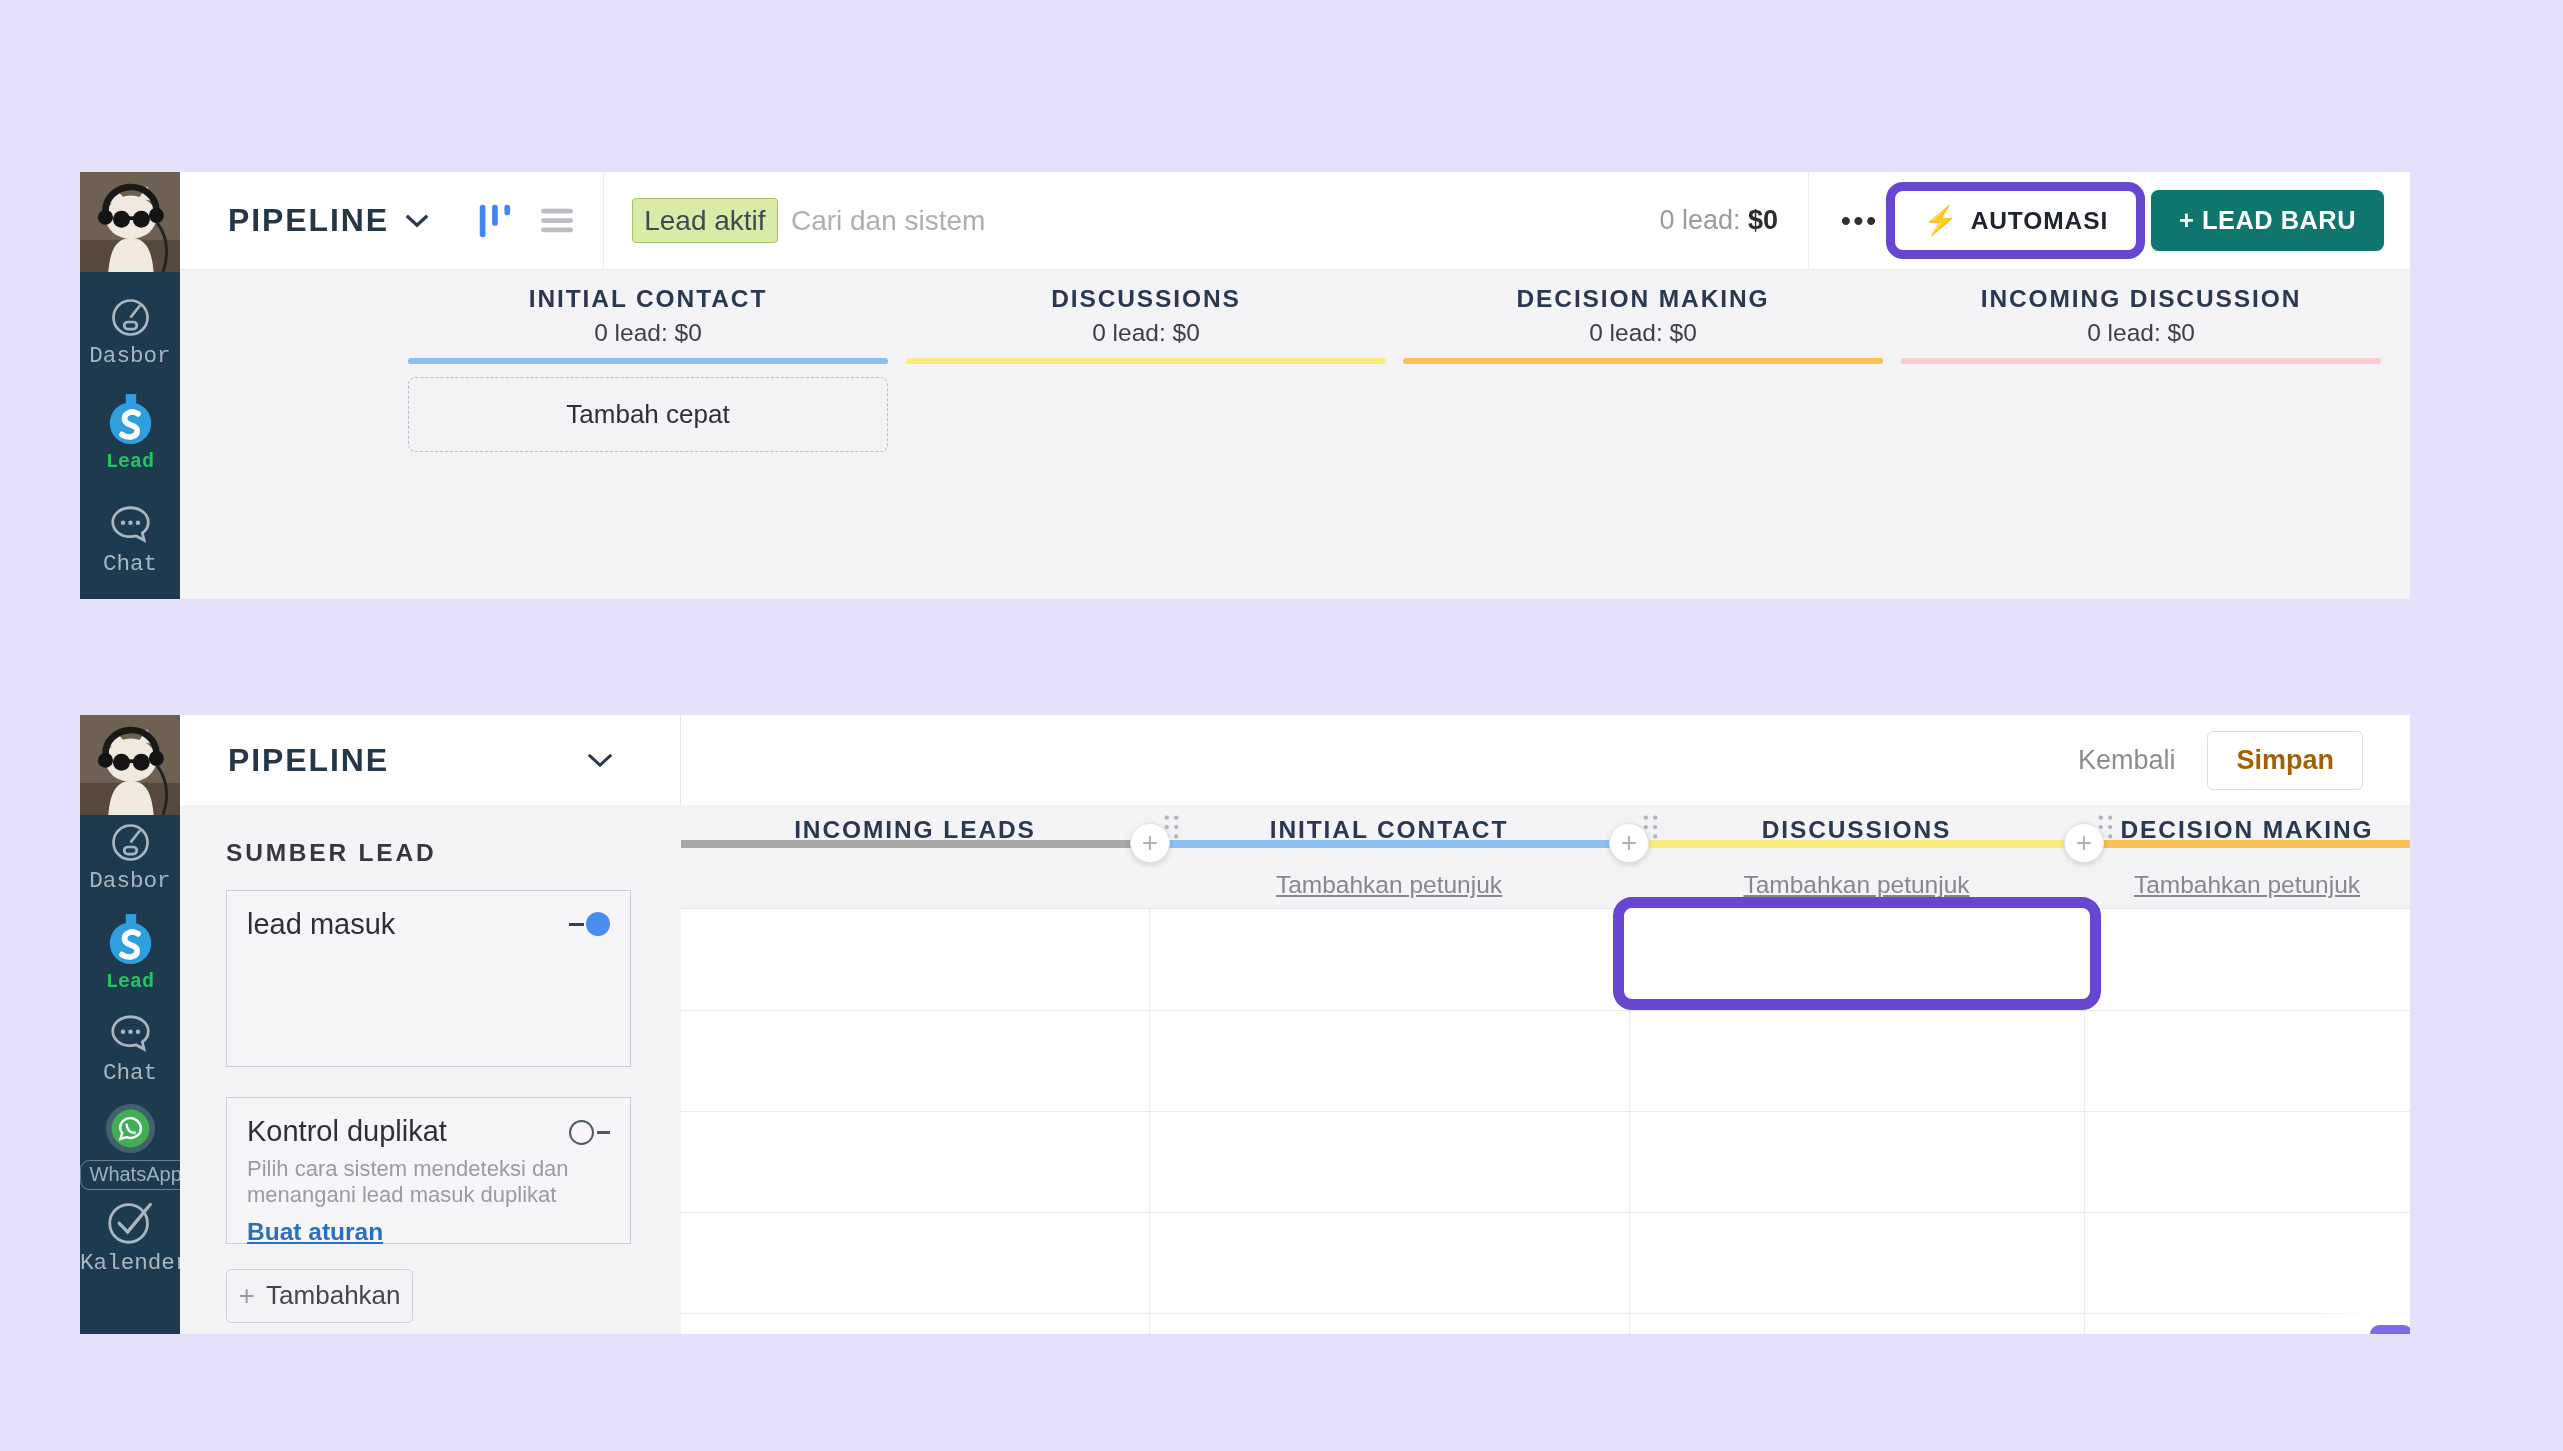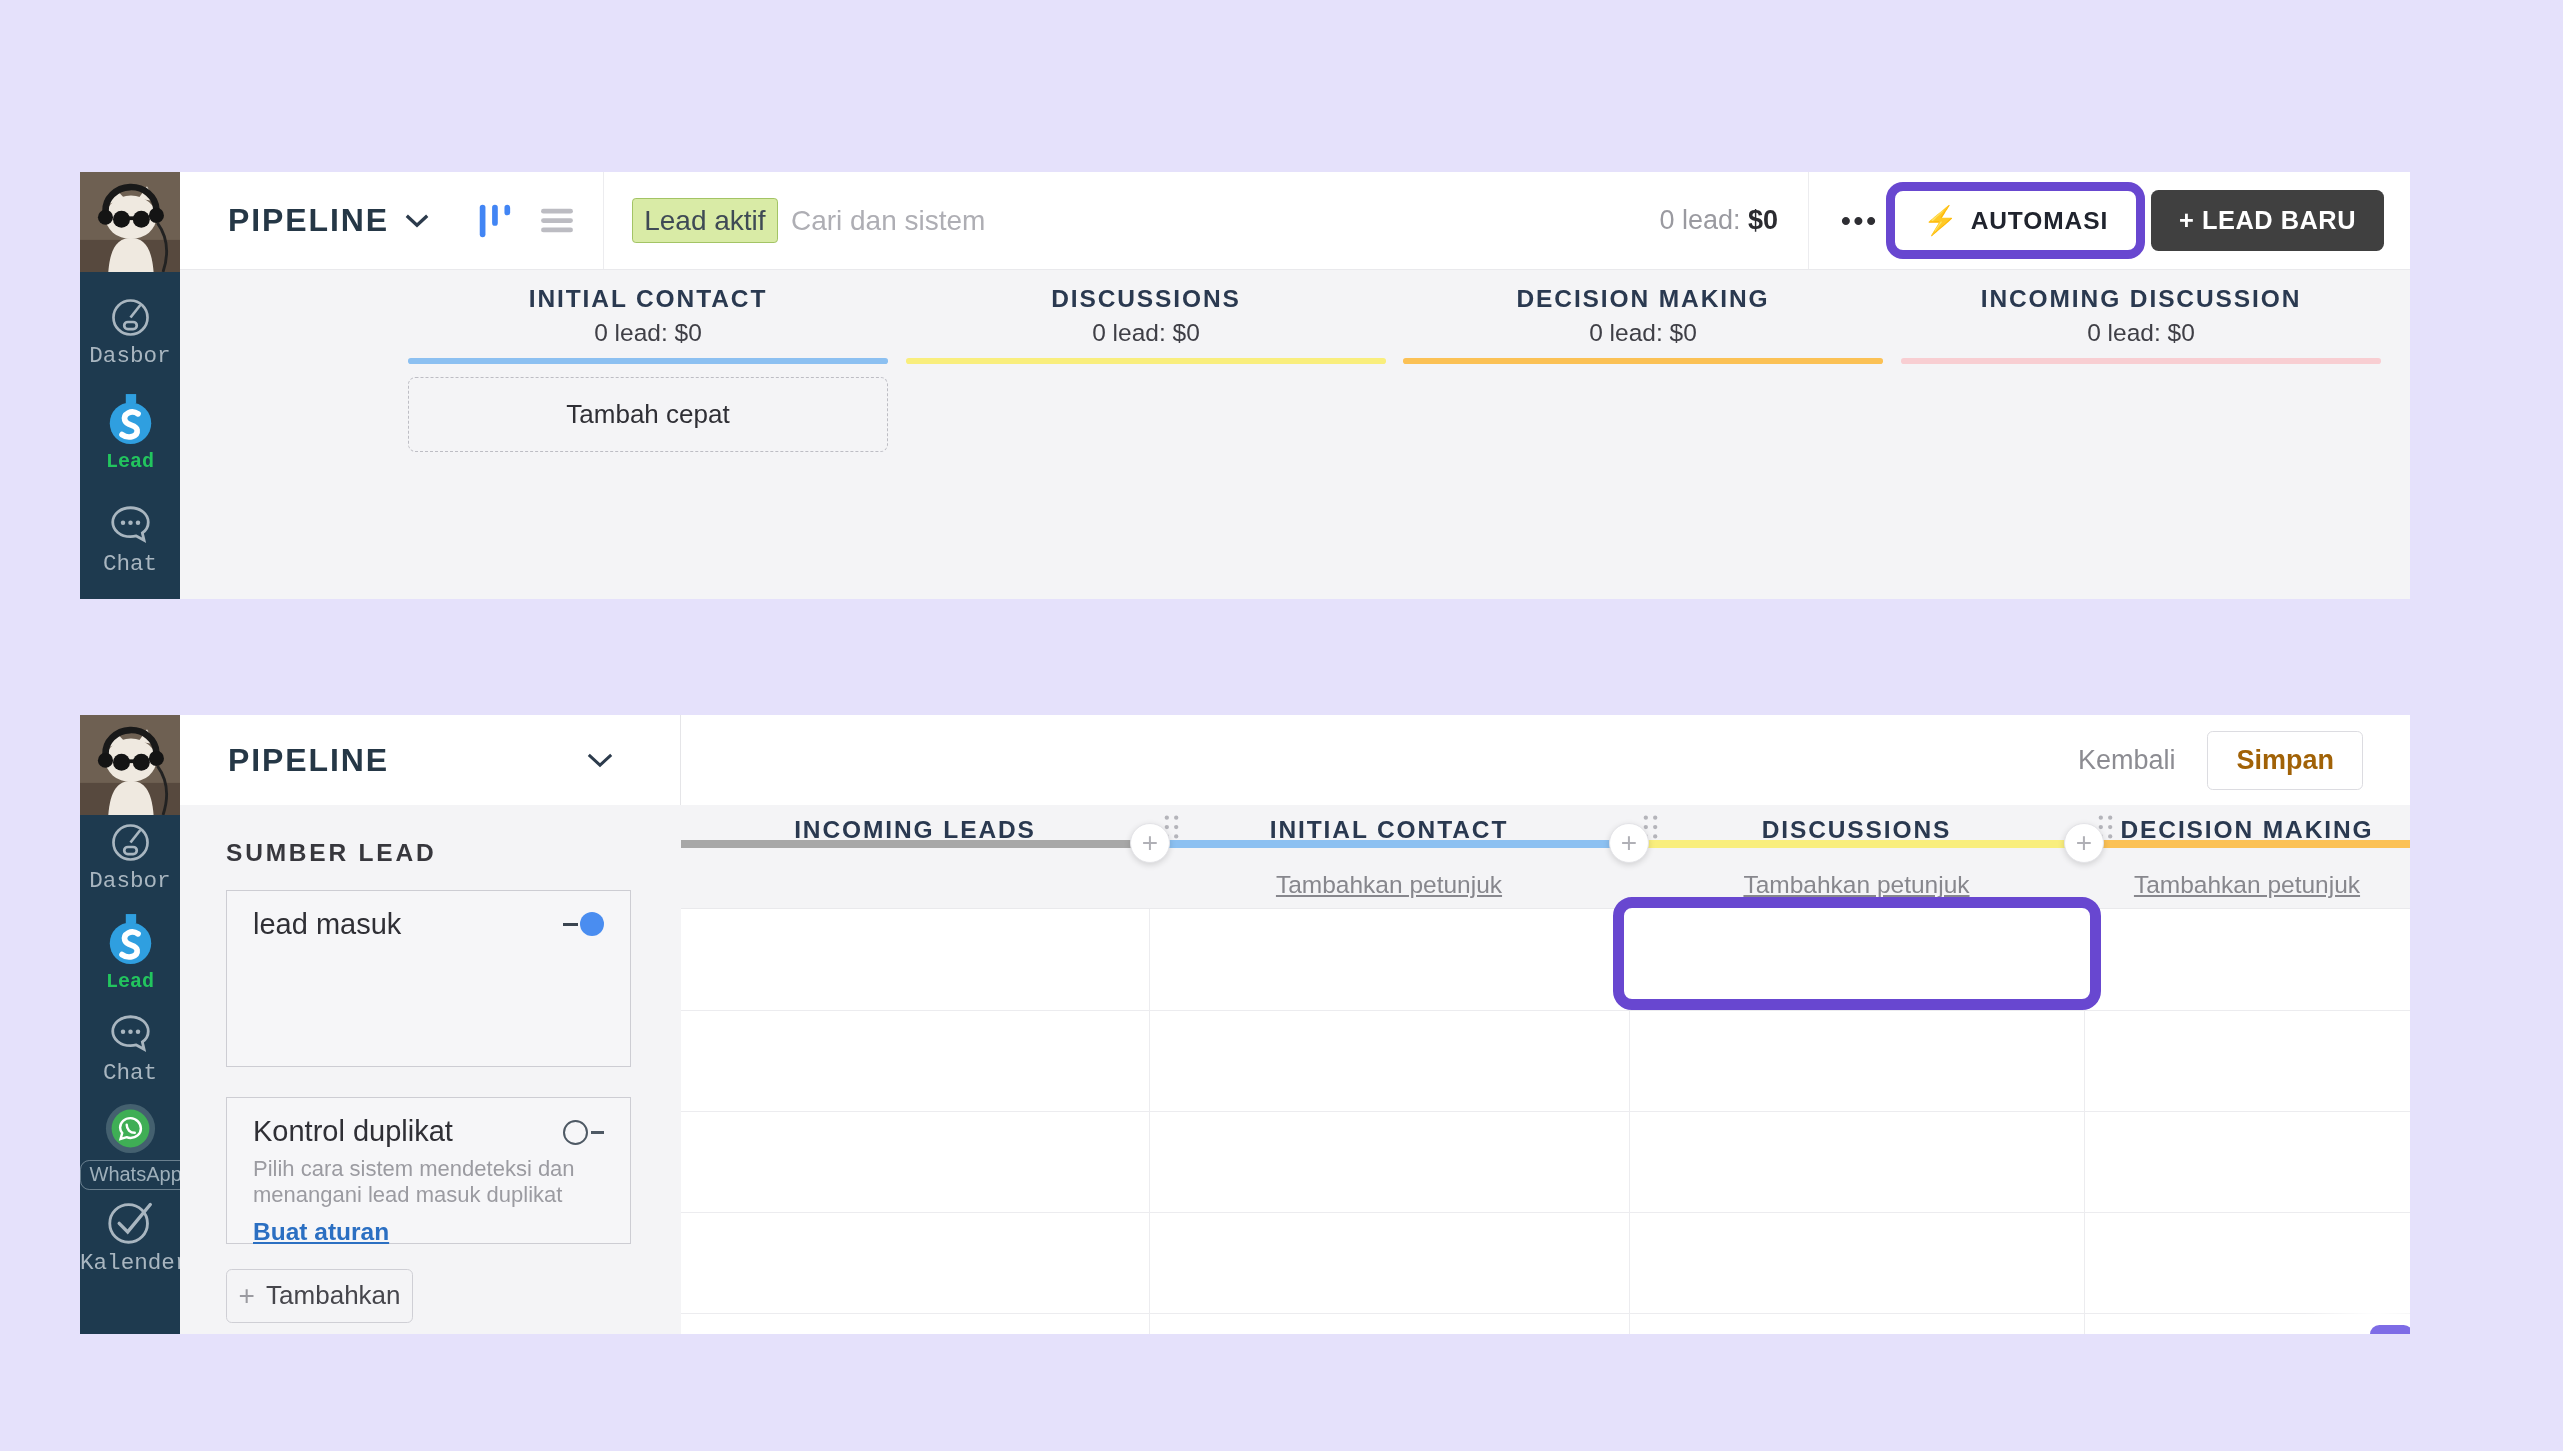--- a/index.html
+++ b/index.html
@@ -54,21 +54,21 @@
              padding:0 66px 0 48px;border-right:0.9px solid #e5e5e8;box-sizing:border-box;flex:0 0 auto;}
   .hdr2-right{margin-left:auto;display:flex;align-items:center;gap:32px;padding-right:47px;}
   .link-back{font-size:27px;color:#8c8c92;cursor:pointer;}
   .btn-save{background:#fff;border:0.9px solid #dcdce1;border-radius:5.7px;padding:13px 28px;
             font-family:inherit;font-size:27px;font-weight:bold;color:#a16207;cursor:pointer;}
 
   
   .settings{position:absolute;left:100px;top:90px;bottom:0;width:514px;background:#f4f4f6;
             border-right:0.9px solid #e3e3e7;box-sizing:border-box;}
   .sec-title{margin:34px 0 0 46px;font-size:24.5px;font-weight:bold;letter-spacing:2.8px;color:#37373d;}
-  .card{margin-left:46px;width:405px;background:#f6f6f8;border:0.9px solid #cdcdd3;box-sizing:border-box;padding:17px 26px;}
+  .card{margin-left:46px;width:405px;background:#f6f6f8;border:0.9px solid #cdcdd3;box-sizing:border-box;padding:17px 20px;}
   #card1{margin-top:22.6px;height:177px;}
   #card2{margin-top:30px;height:147px;}
   .card-head{display:flex;align-items:center;justify-content:space-between;}
   .card-title{font-size:29px;color:#2f2f35;}
   .card-desc{margin-top:8.5px;font-size:22px;line-height:25.4px;color:#9b9ba1;}
   .card-link{display:inline-block;margin-top:11.3px;font-size:24.5px;font-weight:bold;color:#2b6fc2;
              text-decoration:underline;cursor:pointer;}
   .toggle{position:relative;width:41px;height:26px;flex:0 0 auto;cursor:pointer;}
   .toggle.on .line{position:absolute;left:0;top:12.3px;width:15px;height:2.8px;background:#3a4450;}
   .toggle.on .knob{position:absolute;right:0;top:0.9px;width:24.5px;height:24.5px;border-radius:50%;background:#4a8df0;}
@@ -177,21 +177,21 @@
       <span class="searchph">Cari dan sistem</span>
       <span class="counter"><span>0 lead:</span><b>$0</b></span>
       <span class="vdiv" style="margin:0 24.5px 0 30px"></span>
       <span class="dots">•••</span>
       <span class="ring">
         <button class="btn-automasi">
           <span class="bolt">⚡</span>
           <span>AUTOMASI</span>
         </button>
       </span>
-      <button class="btn-blue" style="background: #404040;">+ LEAD BARU</button>
+      <button class="btn-blue" style="background: #0f766e;">+ LEAD BARU</button>
     </header>
 
     <div class="board1">
       <div class="b1col" style="left:228px">
         <div class="b1name">INITIAL CONTACT</div>
         <div class="b1stats">0 lead: $0</div>
         <div class="b1bar" style="background: rgb(140, 192, 241);"></div>
         <div class="quickadd">Tambah cepat</div>
       </div>
       <div class="b1col" style="left:726px">

